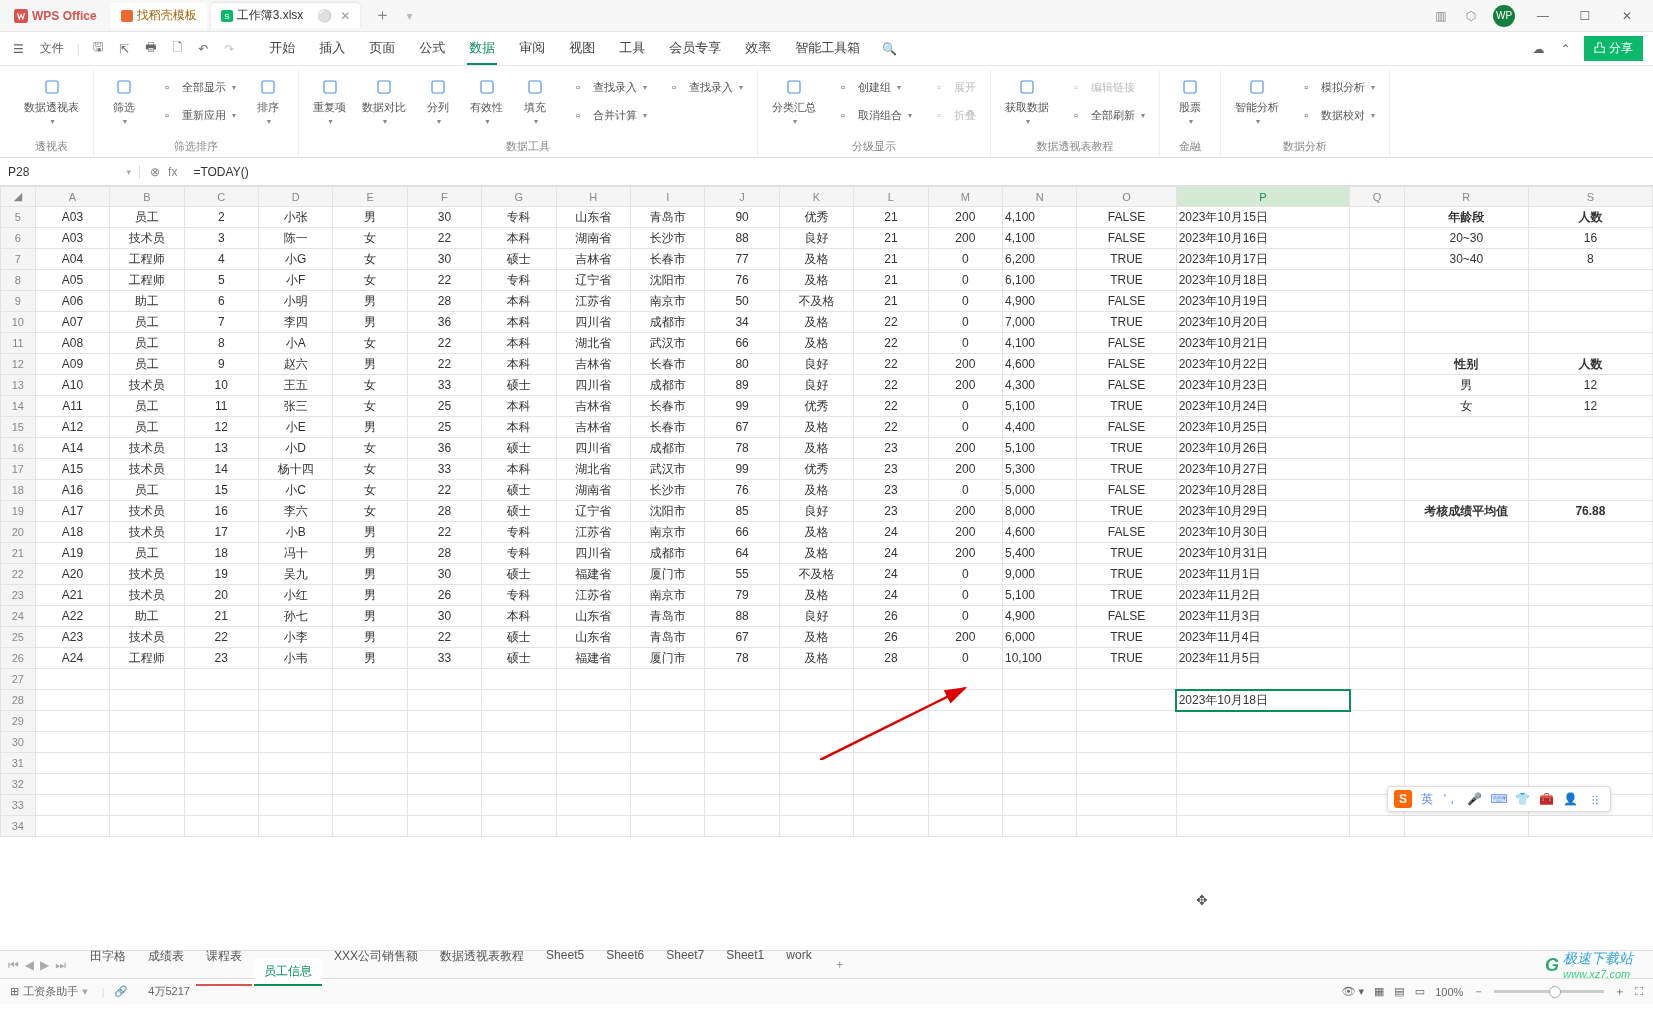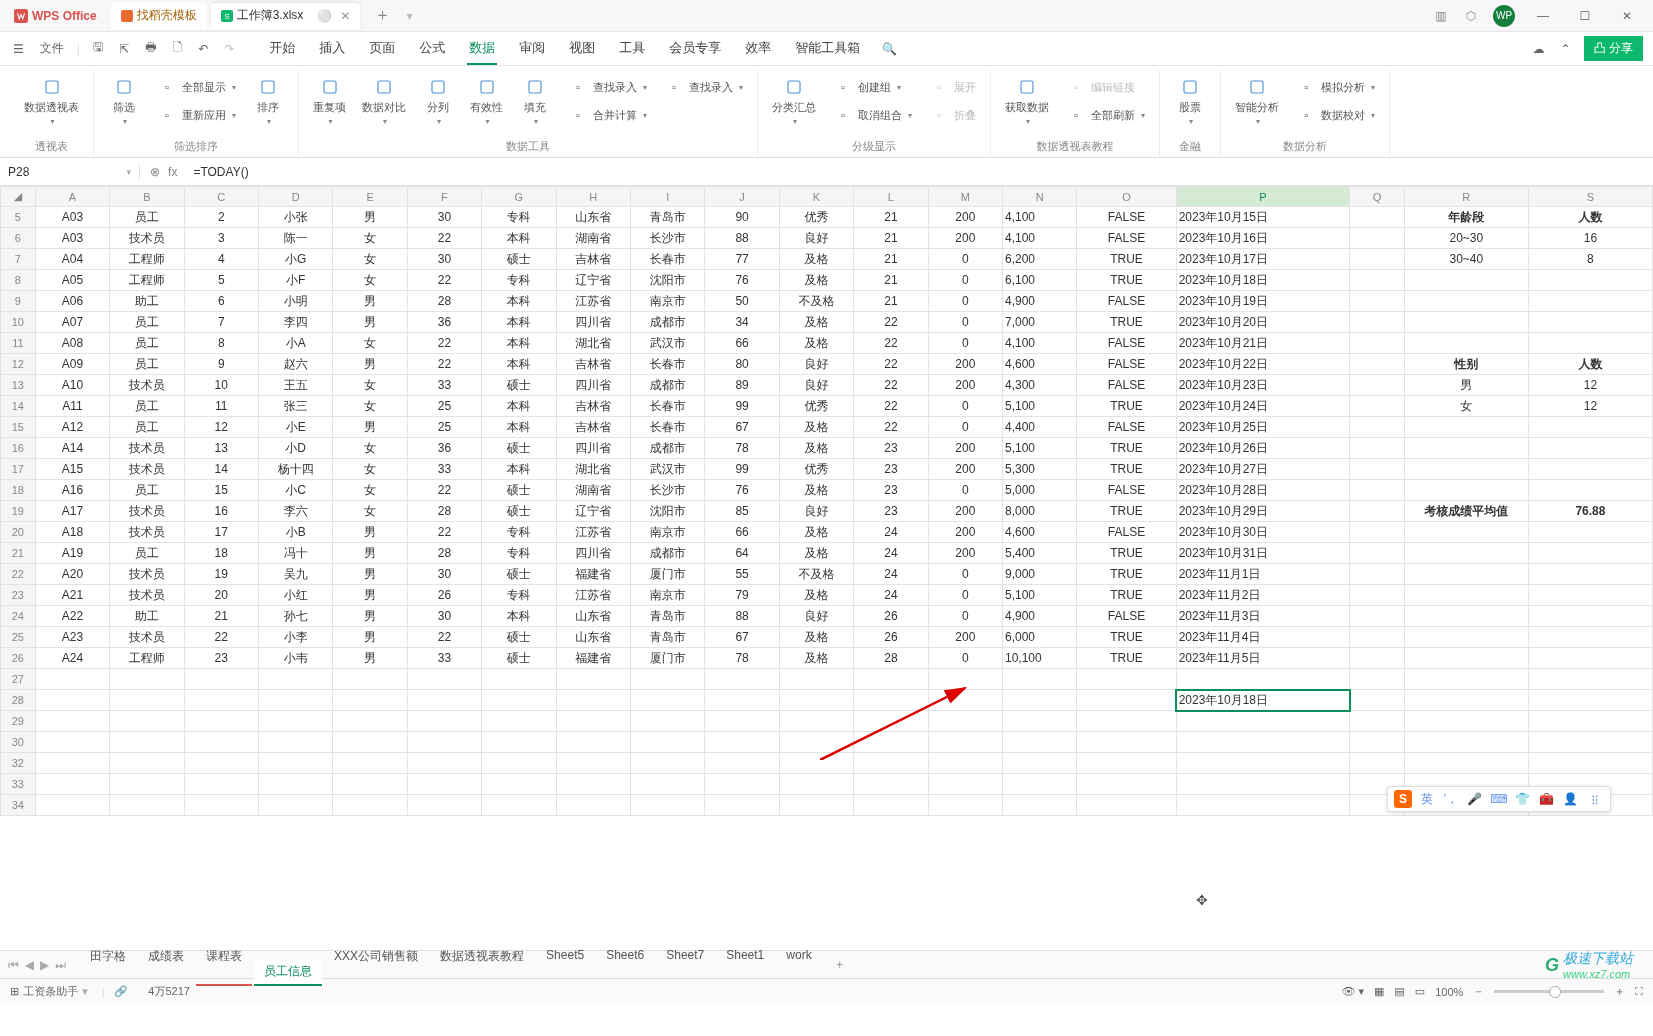--- a/index.html
+++ b/index.html
@@ -982,20 +982,42 @@
           <td></td>
           <td></td>
           <td></td>
           <td></td>
           <td></td>
           <td></td>
           <td></td>
           <td></td>
         </tr>
         <tr>
+          <td class="rowhdr">31</td>
+          <td></td>
+          <td></td>
+          <td></td>
+          <td></td>
+          <td></td>
+          <td></td>
+          <td></td>
+          <td></td>
+          <td></td>
+          <td></td>
+          <td></td>
+          <td></td>
+          <td></td>
+          <td></td>
+          <td></td>
+          <td></td>
+          <td></td>
+          <td></td>
+          <td></td>
+        </tr>
+        <tr>
           <td class="rowhdr">32</td>
           <td></td>
           <td></td>
           <td></td>
           <td></td>
           <td></td>
           <td></td>
           <td></td>
           <td></td>
           <td></td>

